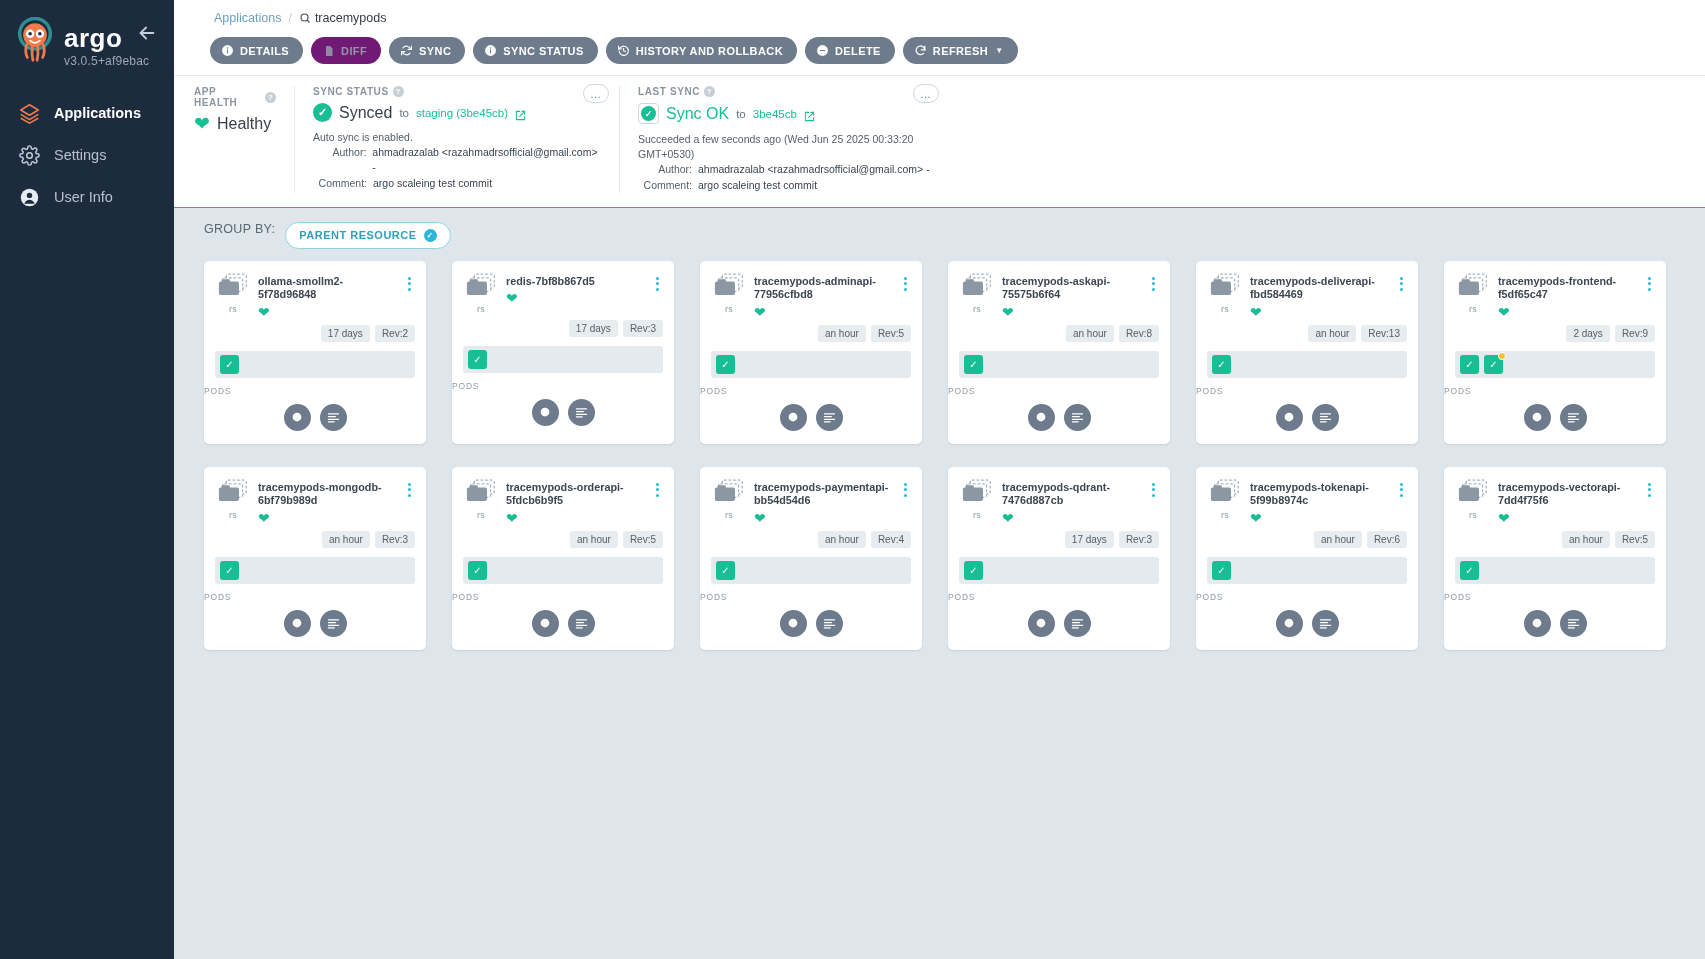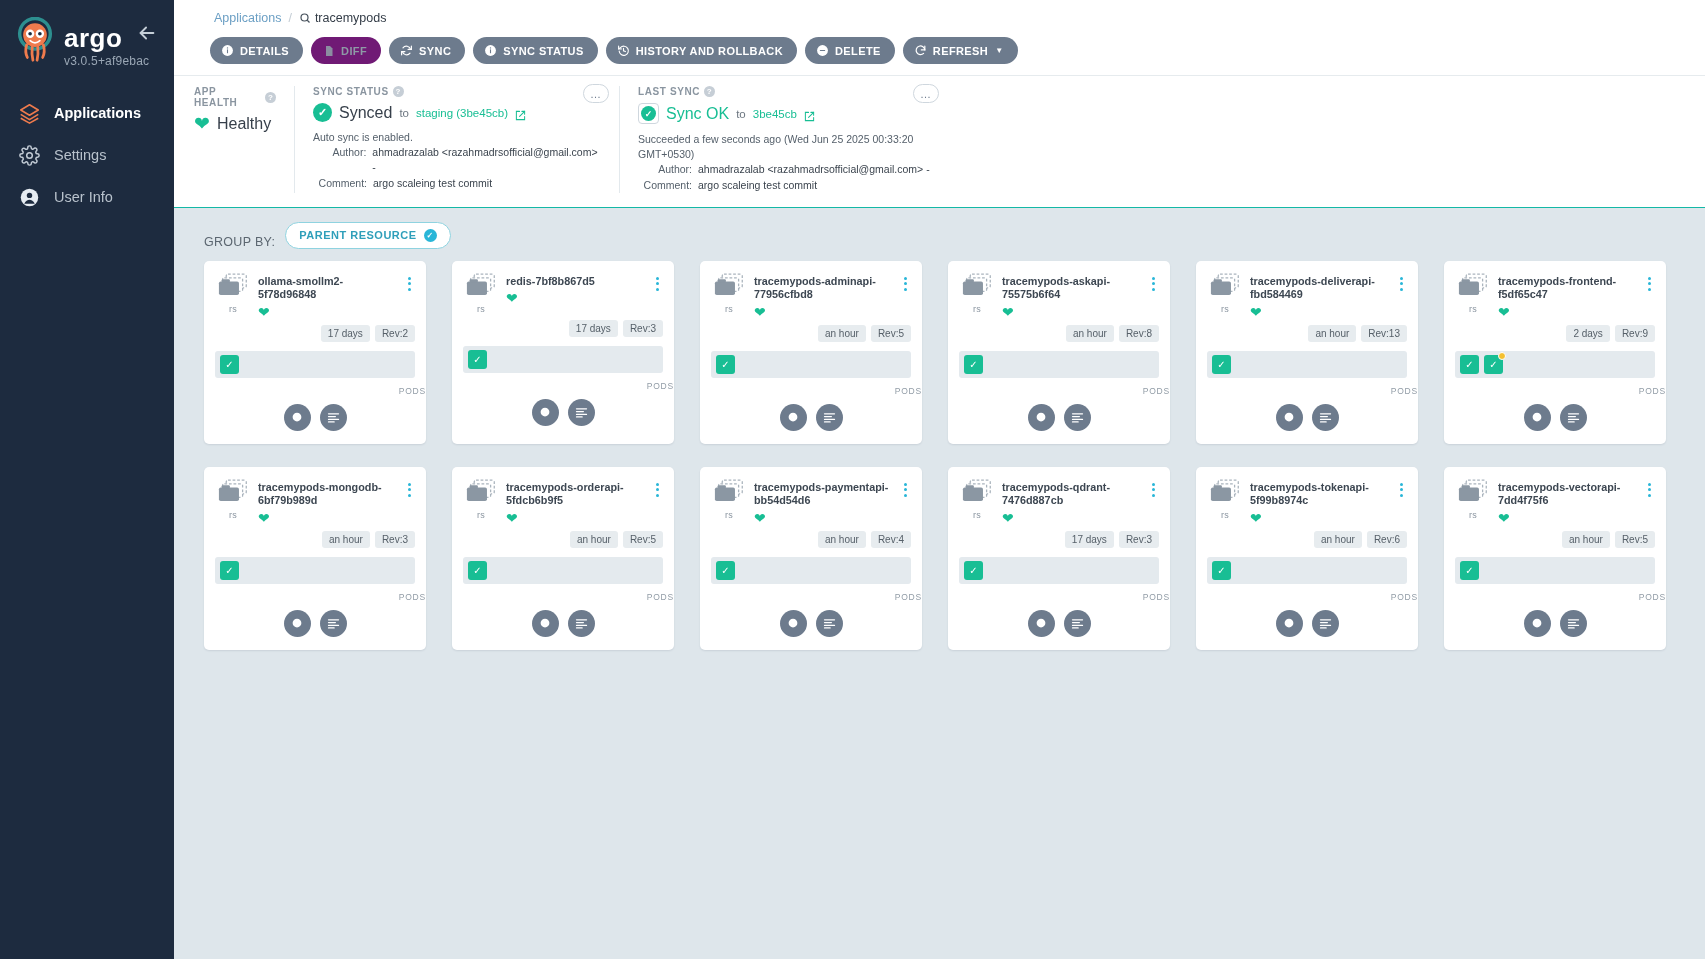--- a/index.html
+++ b/index.html
@@ -115,21 +115,21 @@
   }
   .check-box-sq {
     width: 21px; height: 21px; border-radius: 4px;
     border: 1px solid #cfd7de; background: #fff;
     display: inline-flex; align-items: center; justify-content: center;
   }
   .check-box-sq .check-circle { width: 15px; height: 15px; font-size: 9px; }
 
   
   .groupby {
-    display: flex; align-items: flex-end; gap: 10px;
+    display: flex; align-items: flex-start; gap: 10px;
     padding: 14px 12px 12px 30px;
   }
   .gb-label { font-size: 12.5px; color: #5b6670; letter-spacing: .3px; }
   .gb-pill {
     display: inline-flex; align-items: center; gap: 7px;
     border: 1px solid #8fd3e0; border-radius: 16px;
     background: #ffffff; padding: 6px 13px;
     font-size: 11px; font-weight: 700; letter-spacing: .5px;
     color: #2f9fba; cursor: pointer;
   }
@@ -182,21 +182,21 @@
     width: 19px; height: 19px; border-radius: 3px; background: #18be94;
     display: inline-flex; align-items: center; justify-content: center;
     color: #fff; font-size: 10px; position: relative; cursor: pointer;
   }
   .pod-sq .warn-dot {
     position: absolute; top: -3px; right: -3px;
     width: 8px; height: 8px; border-radius: 50%; background: #f4c030;
     border: 1px solid #fff;
   }
   .pods-cap {
-    text-align: right; font-size: 8.5px; color: #919ca6;
+    text-align: left; font-size: 8.5px; color: #919ca6;
     letter-spacing: .8px; margin-top: 8px;
   }
   .card-actions {
     display: flex; justify-content: center; gap: 9px; margin-top: 8px;
   }
   .circ-btn {
     width: 27px; height: 27px; border-radius: 50%;
     background: #6d7b8d; border: none; cursor: pointer;
     display: inline-flex; align-items: center; justify-content: center;
     color: #fff;

